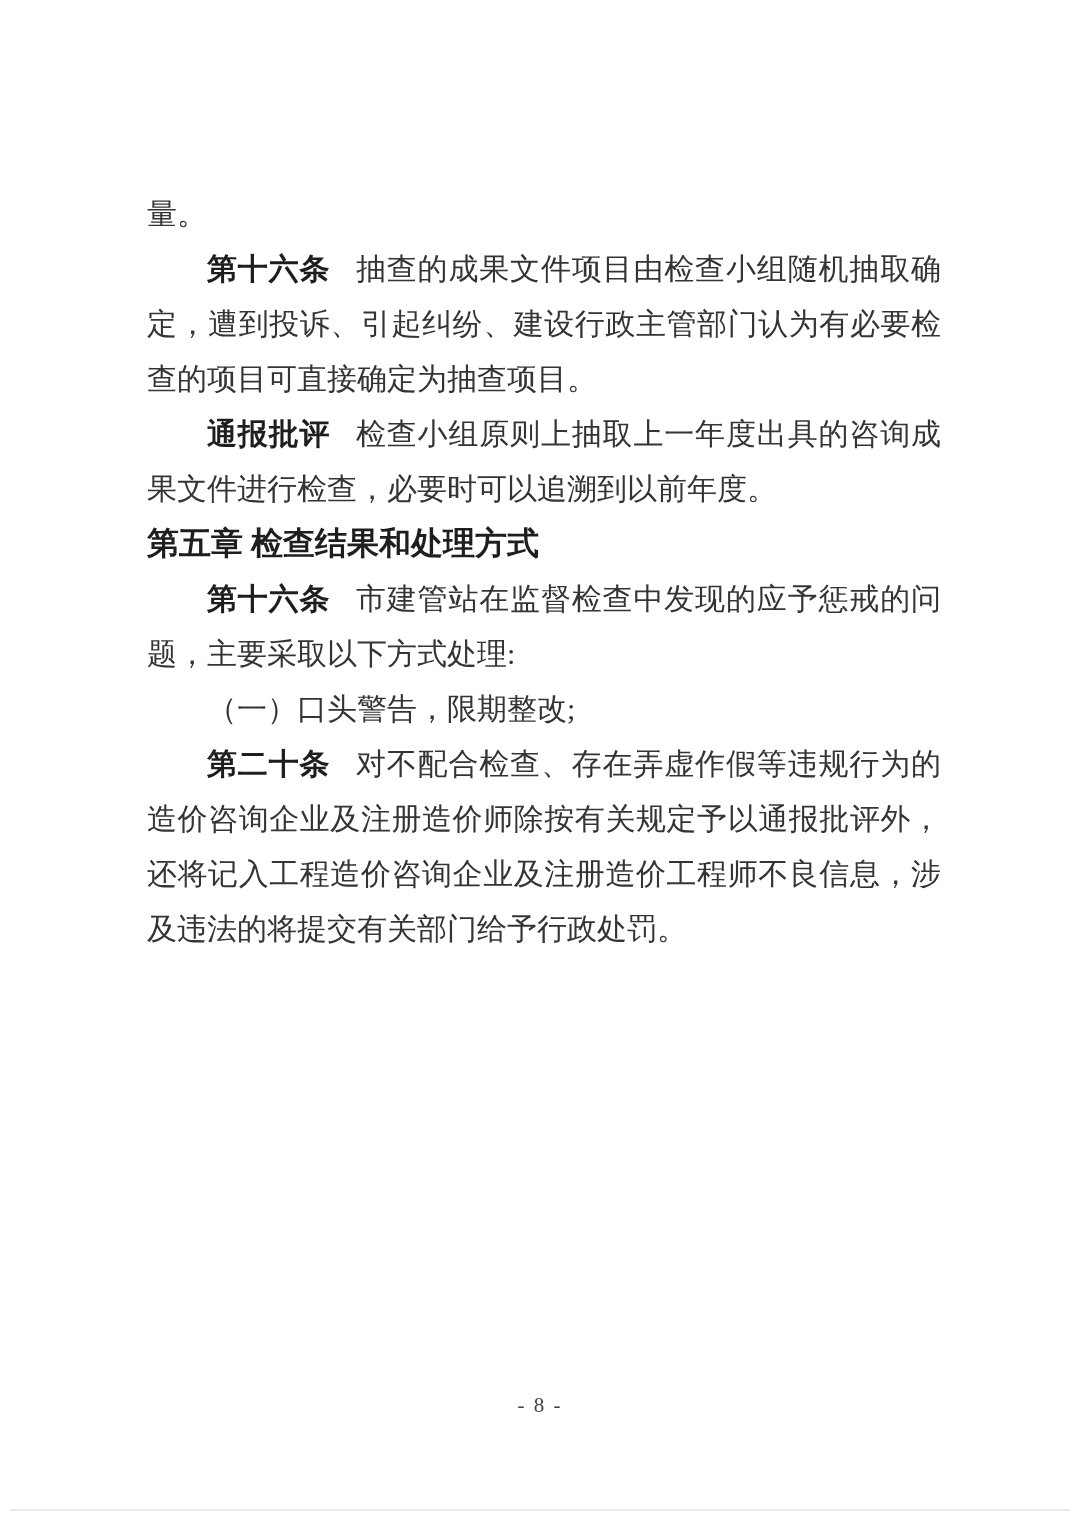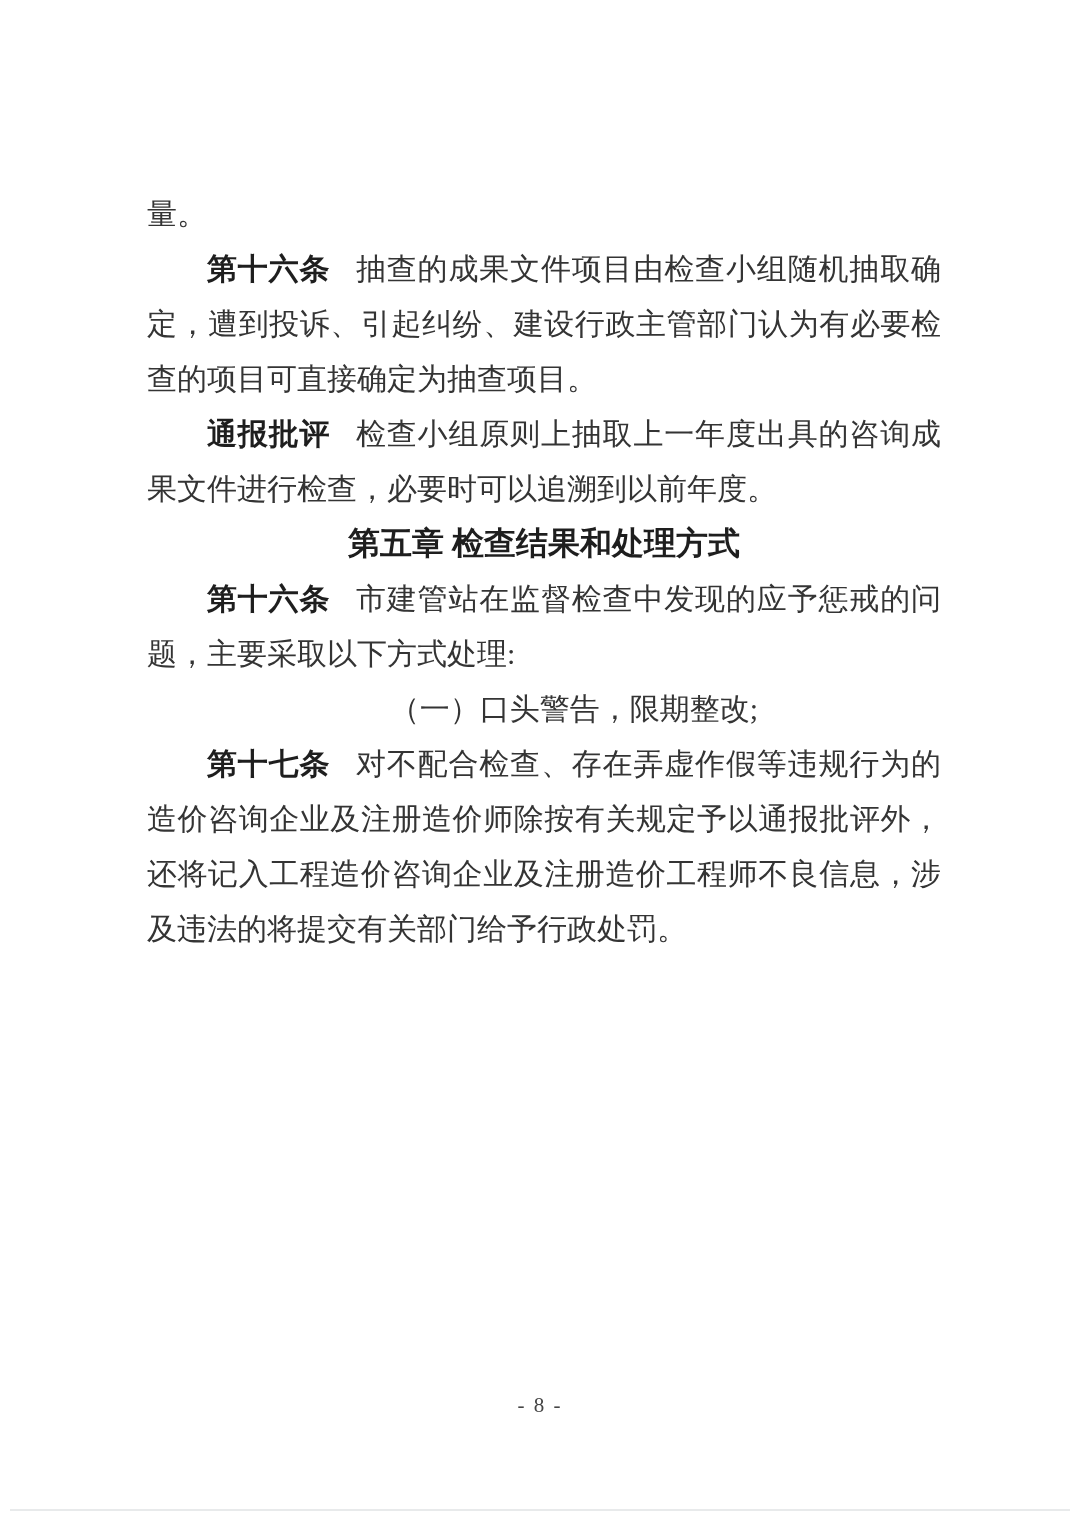--- a/index.html
+++ b/index.html
@@ -35,30 +35,30 @@
   }
   .carryover {
     text-indent: 0;
   }
   .term {
     font-weight: bold;
     color: var(--ink-bold);
     margin-right: 0.85em;
   }
   .chapter-heading {
-    text-align: center;
+    text-align: left;
     text-indent: 0;
     font-weight: bold;
     color: var(--ink-bold);
     font-size: 32px;
     line-height: 55px;
   }
   .list-item {
     text-indent: 2em;
-    text-align: center;
+    text-align: left;
   }
   .footer-page-number {
     position: absolute;
     top: 1393px;
     left: 0;
     width: 100%;
     text-align: center;
     font-size: 21px;
     letter-spacing: 2px;
     color: #454545;
@@ -91,20 +91,20 @@
 
   <h2 class="chapter-heading">第五章 检查结果和处理方式</h2>
 
   <p class="para">
     <span class="term">第十六条</span><span>市建管站在监督检查中发现的应予惩戒的问题，主要采取以下方式处理:</span>
   </p>
 
   <p class="list-item">（一）口头警告，限期整改;</p>
 
   <p class="para">
-    <span class="term">第十七条</span><span>对不配合检查、存在弄虚作假等违规行为的造价咨询企业及注册造价师除按有关规定予以通报批评外，还将记入工程造价咨询企业及注册造价工程师不良信息，涉及违法的将提交有关部门给予行政处罚。</span>
+    <span class="term">第二十条</span><span>对不配合检查、存在弄虚作假等违规行为的造价咨询企业及注册造价师除按有关规定予以通报批评外，还将记入工程造价咨询企业及注册造价工程师不良信息，涉及违法的将提交有关部门给予行政处罚。</span>
   </p>
 
 </div>
 
 <div class="footer-page-number">- 8 -</div>
 
 <div class="scan-artifact-line"></div>
 
 </body></html>

